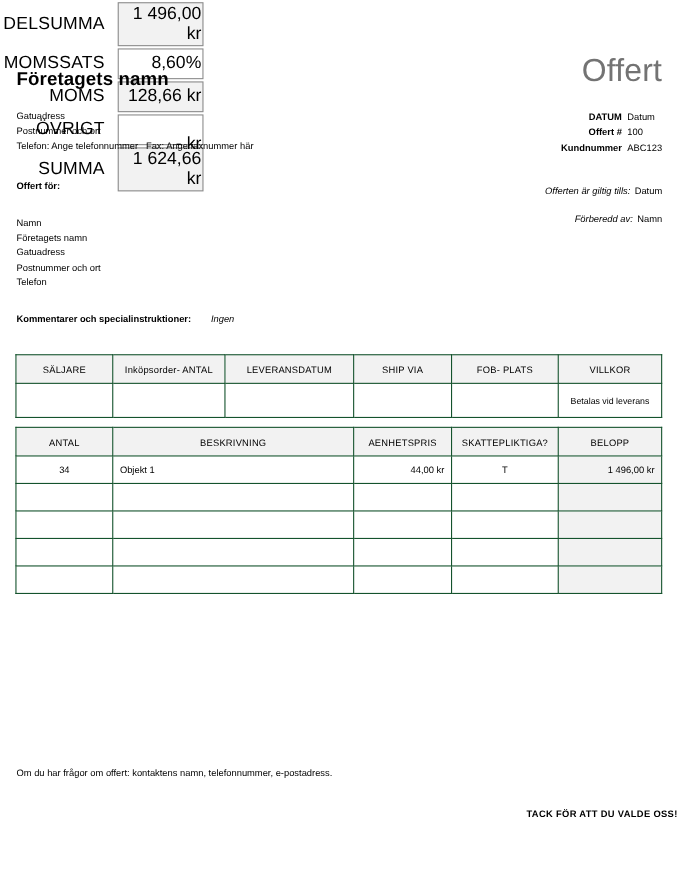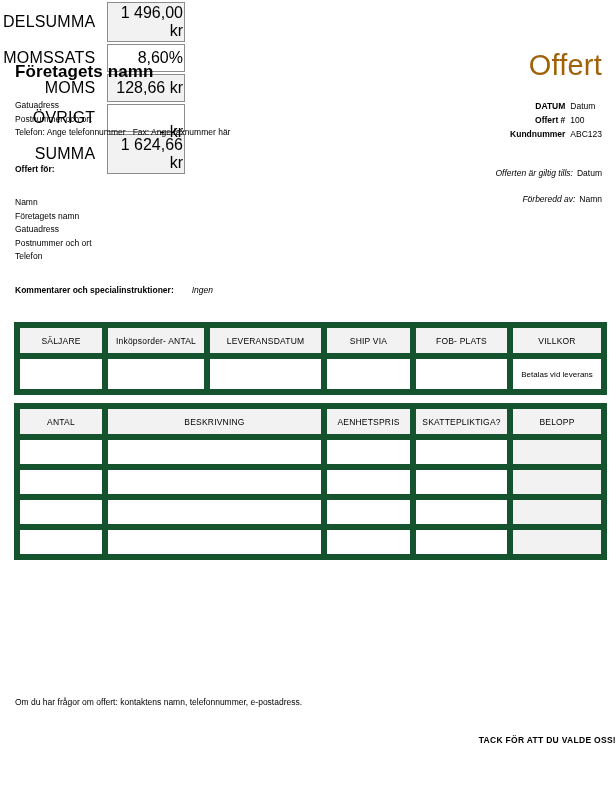--- a/index.html
+++ b/index.html
@@ -47,21 +47,21 @@
     font-size: 8.5px;
     line-height: 13.5px;
   }
   .company-address div { white-space: pre; }
 
   .doc-title {
     position: absolute;
     right: 14px;
     top: 49px;
     font-size: 29px;
-    color: #a16207;
+    color: #737373;
     font-weight: normal;
     letter-spacing: 0.2px;
     line-height: 32px;
   }
 
   .meta-table {
     position: absolute;
     right: 14px;
     top: 101px;
     border-collapse: collapse;
@@ -130,21 +130,21 @@
     text-align: center;
   }
 
   
   table.grid {
     position: absolute;
     border-collapse: collapse;
     table-layout: fixed;
   }
   table.grid td, table.grid th {
-    border: 6px solid #14532d;
+    border: 1px solid #14532d;
     font-size: 8.5px;
     font-weight: normal;
     padding: 0 6px;
     vertical-align: middle;
     overflow: hidden;
     white-space: nowrap;
   }
   th.hdr {
     background: #f2f2f2;
     text-align: center;
@@ -161,21 +161,21 @@
   }
   #info-table td.body { height: 30px; }
   #info-table td.villkor {
     text-align: center;
     font-size: 8px;
   }
 
   
   #items-table {
     left: 14px;
-    top: 403px;
+    top: 388px;
     width: 587px;
   }
   #items-table td { height: 24px; }
   .c-antal  { text-align: center; }
   .c-desc   { text-align: left; }
   .c-price  { text-align: right; }
   .c-tax    { text-align: center; }
   .c-amount { text-align: right; background: #f2f2f2; }
 
   
@@ -327,20 +327,27 @@
     </colgroup>
     <tbody>
         <tr>
       <th class="hdr">ANTAL</th>
       <th class="hdr">BESKRIVNING</th>
       <th class="hdr">AENHETSPRIS</th>
       <th class="hdr">SKATTEPLIKTIGA?</th>
       <th class="hdr">BELOPP</th>
     </tr>
     <tr>
+      <td class="c-antal">34</td>
+      <td class="c-desc">Objekt 1</td>
+      <td class="c-price">44,00 kr</td>
+      <td class="c-tax">T</td>
+      <td class="c-amount">1 496,00 kr</td>
+    </tr>
+    <tr>
       <td class="c-antal"></td>
       <td class="c-desc"></td>
       <td class="c-price"></td>
       <td class="c-tax"></td>
       <td class="c-amount"></td>
     </tr>
     <tr>
       <td class="c-antal"></td>
       <td class="c-desc"></td>
       <td class="c-price"></td>

